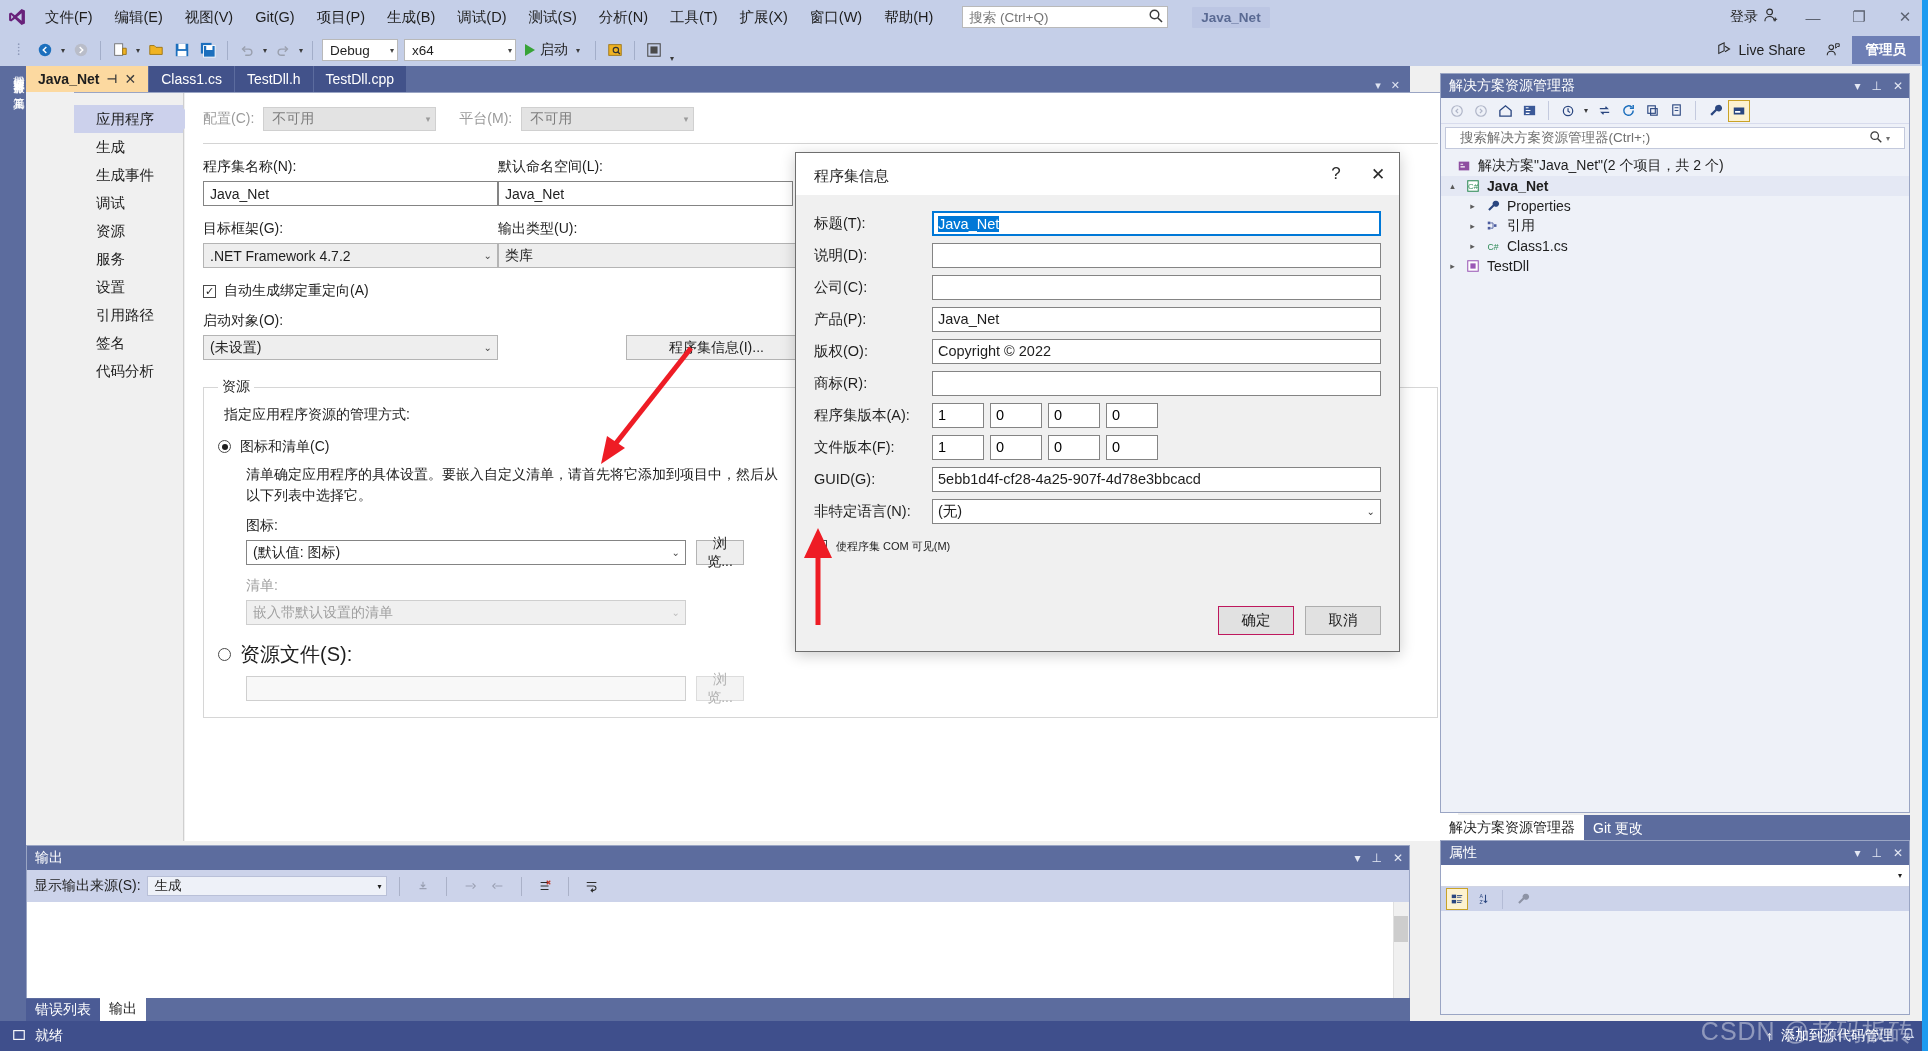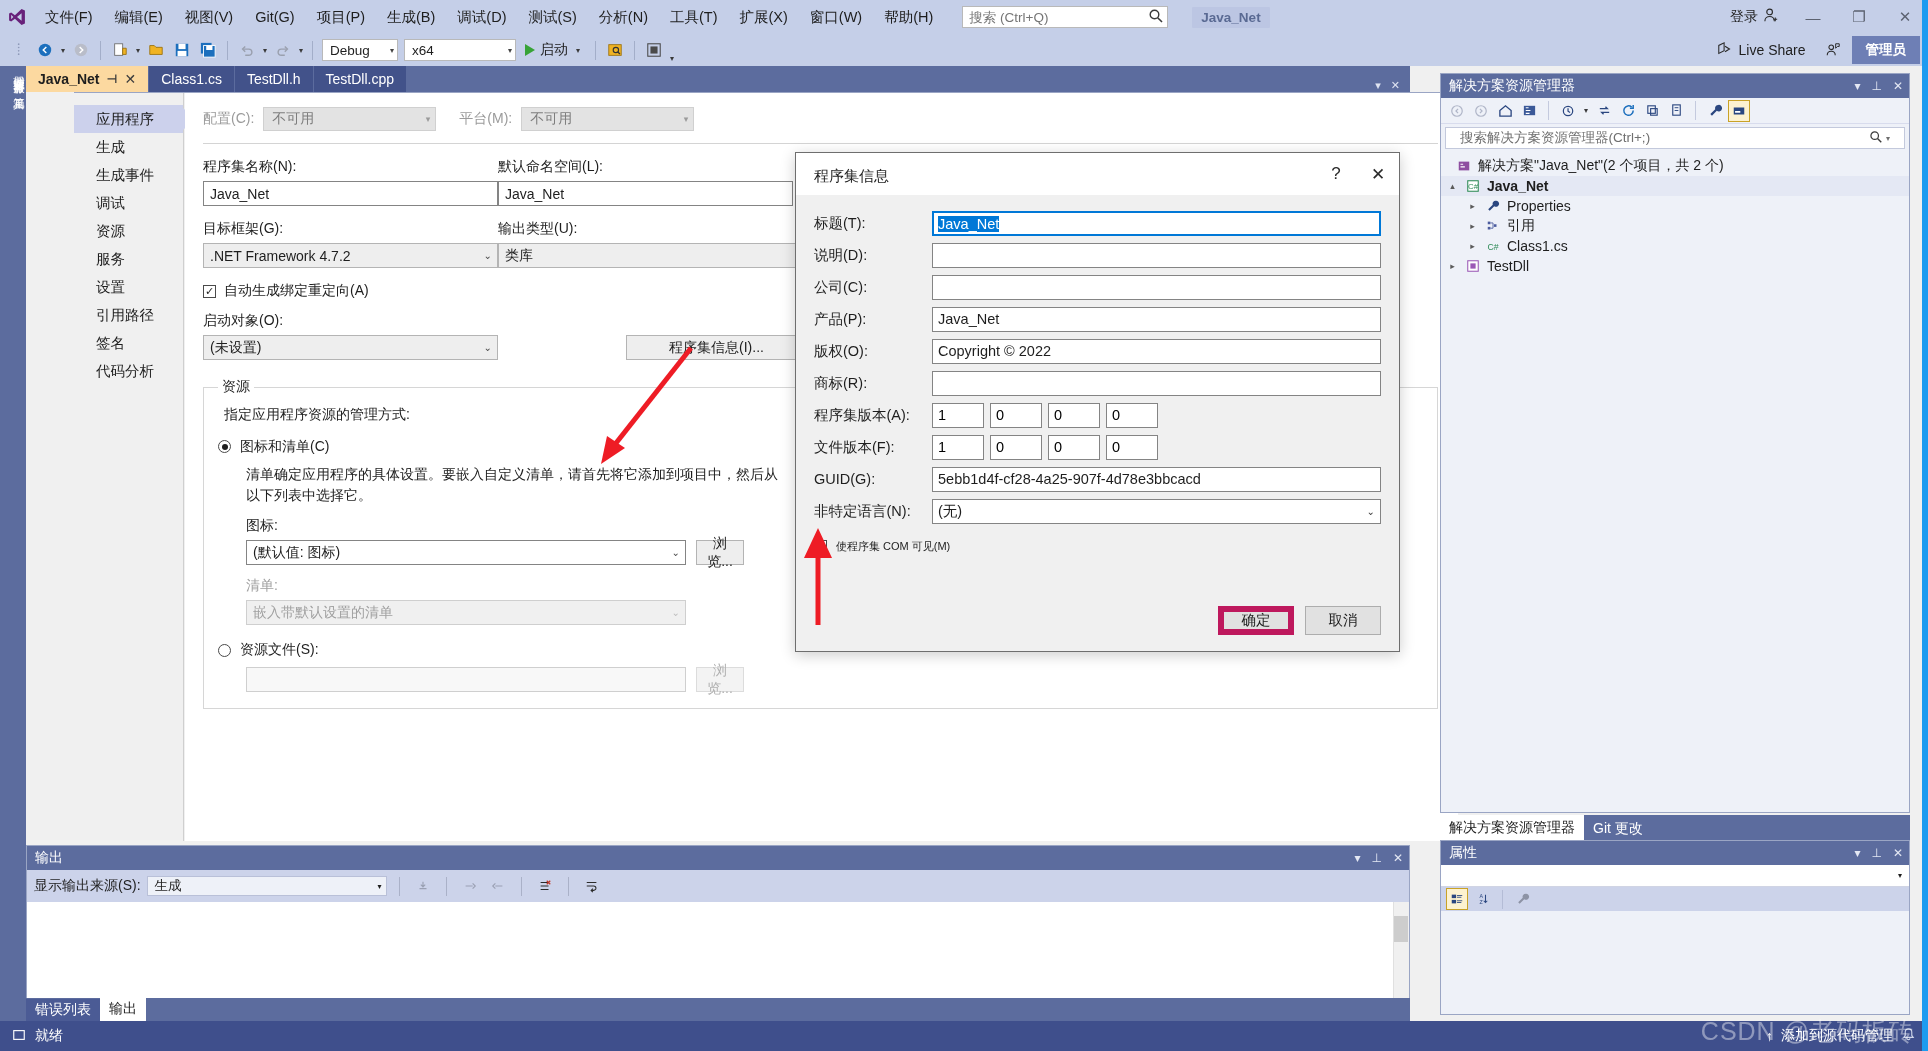--- a/index.html
+++ b/index.html
@@ -254,21 +254,21 @@
   }
   .dsel .arr { margin-left:auto; font-size:10px; color:#3a3a3a; }
   .vbox { width:52px; height:25px; border:1px solid #848484; background:#fff;
     font-size:14.5px; padding:0 5px; line-height:23px; margin-right:6px; font-family:inherit; }
   #dlg-btns { position:absolute; right:18px; bottom:16px; display:flex; gap:11px; }
   .dbtn {
     width:76px; height:29px; border:1px solid #adadad; background:#e1e1e1;
     font-size:14.5px; display:flex; align-items:center; justify-content:center;
     font-family:inherit; color:#1e1e1e;
   }
-  .dbtn.primary { border:6px solid #be185d; background:#e1e1e1; }
+  .dbtn.primary { border:1px solid #be185d; background:#e1e1e1; }
 
   
   .arrow { position:absolute; pointer-events:none; }
   
   #watermark {
     position:absolute; right:14px; bottom:3px; font-size:25px;
     color:rgba(255,255,255,0.42); font-family:"Liberation Sans",sans-serif;
     letter-spacing:1px; pointer-events:none;
   }
   #rightedge { position:absolute; right:0; top:0; width:6px; height:1051px; background:#1d9bf0; }
@@ -566,21 +566,21 @@
 
         <div class="fld-label" style="color:#a0a0a0;margin-top:12px">清单:</div>
         <div class="selin" style="width:440px;background:#f0f0f0;border:1px solid #cfcfcf;color:#a0a0a0">
           <span>嵌入带默认设置的清单</span>
           <span class="arr" style="color:#bdbdbd">⌄</span>
         </div>
       </div>
 
       <div style="display:flex;align-items:center;gap:9px;margin-top:16px">
         <span class="radio-o"></span>
-        <span style="font-size:14px">资源文件(S):</span>
+        <span style="font-size:20px">资源文件(S):</span>
       </div>
       <div style="display:flex;align-items:center;gap:10px;margin:8px 0 0 28px">
         <input class="txtin" style="width: 440px; border: 1px solid rgb(207, 207, 207); background: rgb(248, 248, 248);" value="">
         <button class="btn" style="width:48px;color:#b0b0b0;border-color:#dcdcdc;background:#f3f3f3">浏览...</button>
       </div>
     </fieldset>
   </div>
 </div>
 
 <div id="solexp">

